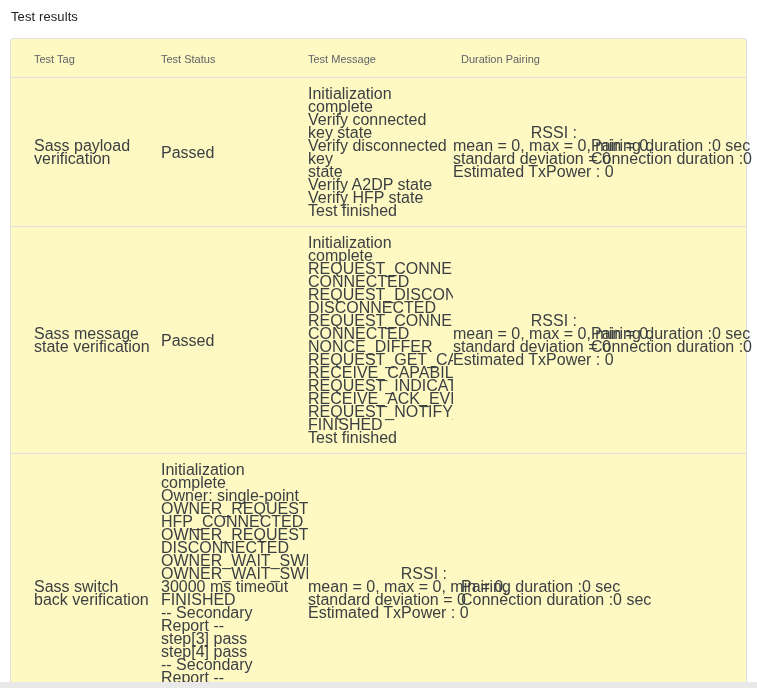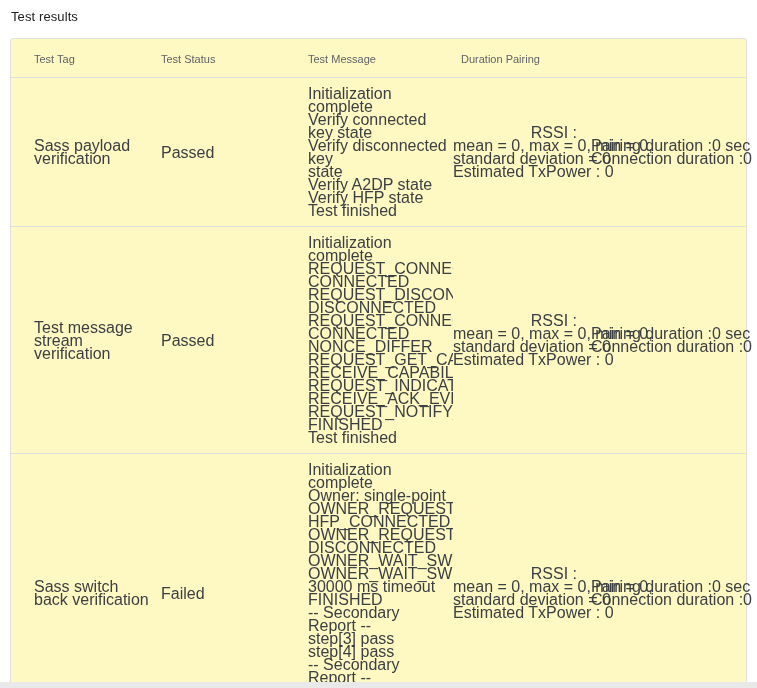--- a/index.html
+++ b/index.html
@@ -116,21 +116,21 @@
 Test finished</div>
       <div class="td distance">RSSI :
 mean = 0, max = 0, min = 0,
 standard deviation = 0
 Estimated TxPower : 0</div>
       <div class="td duration">Pairing duration :0 sec
 Connection duration :0 sec</div>
     </div>
 
     <div class="row body-row">
-      <div class="td tag">Test message stream verification</div>
+      <div class="td tag">Sass message state verification</div>
       <div class="td status">Passed</div>
       <div class="td message">Initialization complete
 REQUEST_CONNECT
 CONNECTED
 REQUEST_DISCONNECT
 DISCONNECTED
 REQUEST_CONNECT
 CONNECTED
 NONCE_DIFFER
 REQUEST_GET_CAPABILITY
@@ -143,21 +143,20 @@
       <div class="td distance">RSSI :
 mean = 0, max = 0, min = 0,
 standard deviation = 0
 Estimated TxPower : 0</div>
       <div class="td duration">Pairing duration :0 sec
 Connection duration :0 sec</div>
     </div>
 
     <div class="row body-row">
       <div class="td tag">Sass switch back verification</div>
-      <div class="td status">Failed</div>
       <div class="td message">Initialization complete
 Owner: single-point
 OWNER_REQUEST_CONNECT
 HFP_CONNECTED
 OWNER_REQUEST_PLAY_MED
 DISCONNECTED
 OWNER_WAIT_SWITCH_BACK
 OWNER_WAIT_SWITCH_BACK
 30000 ms timeout
 FINISHED

